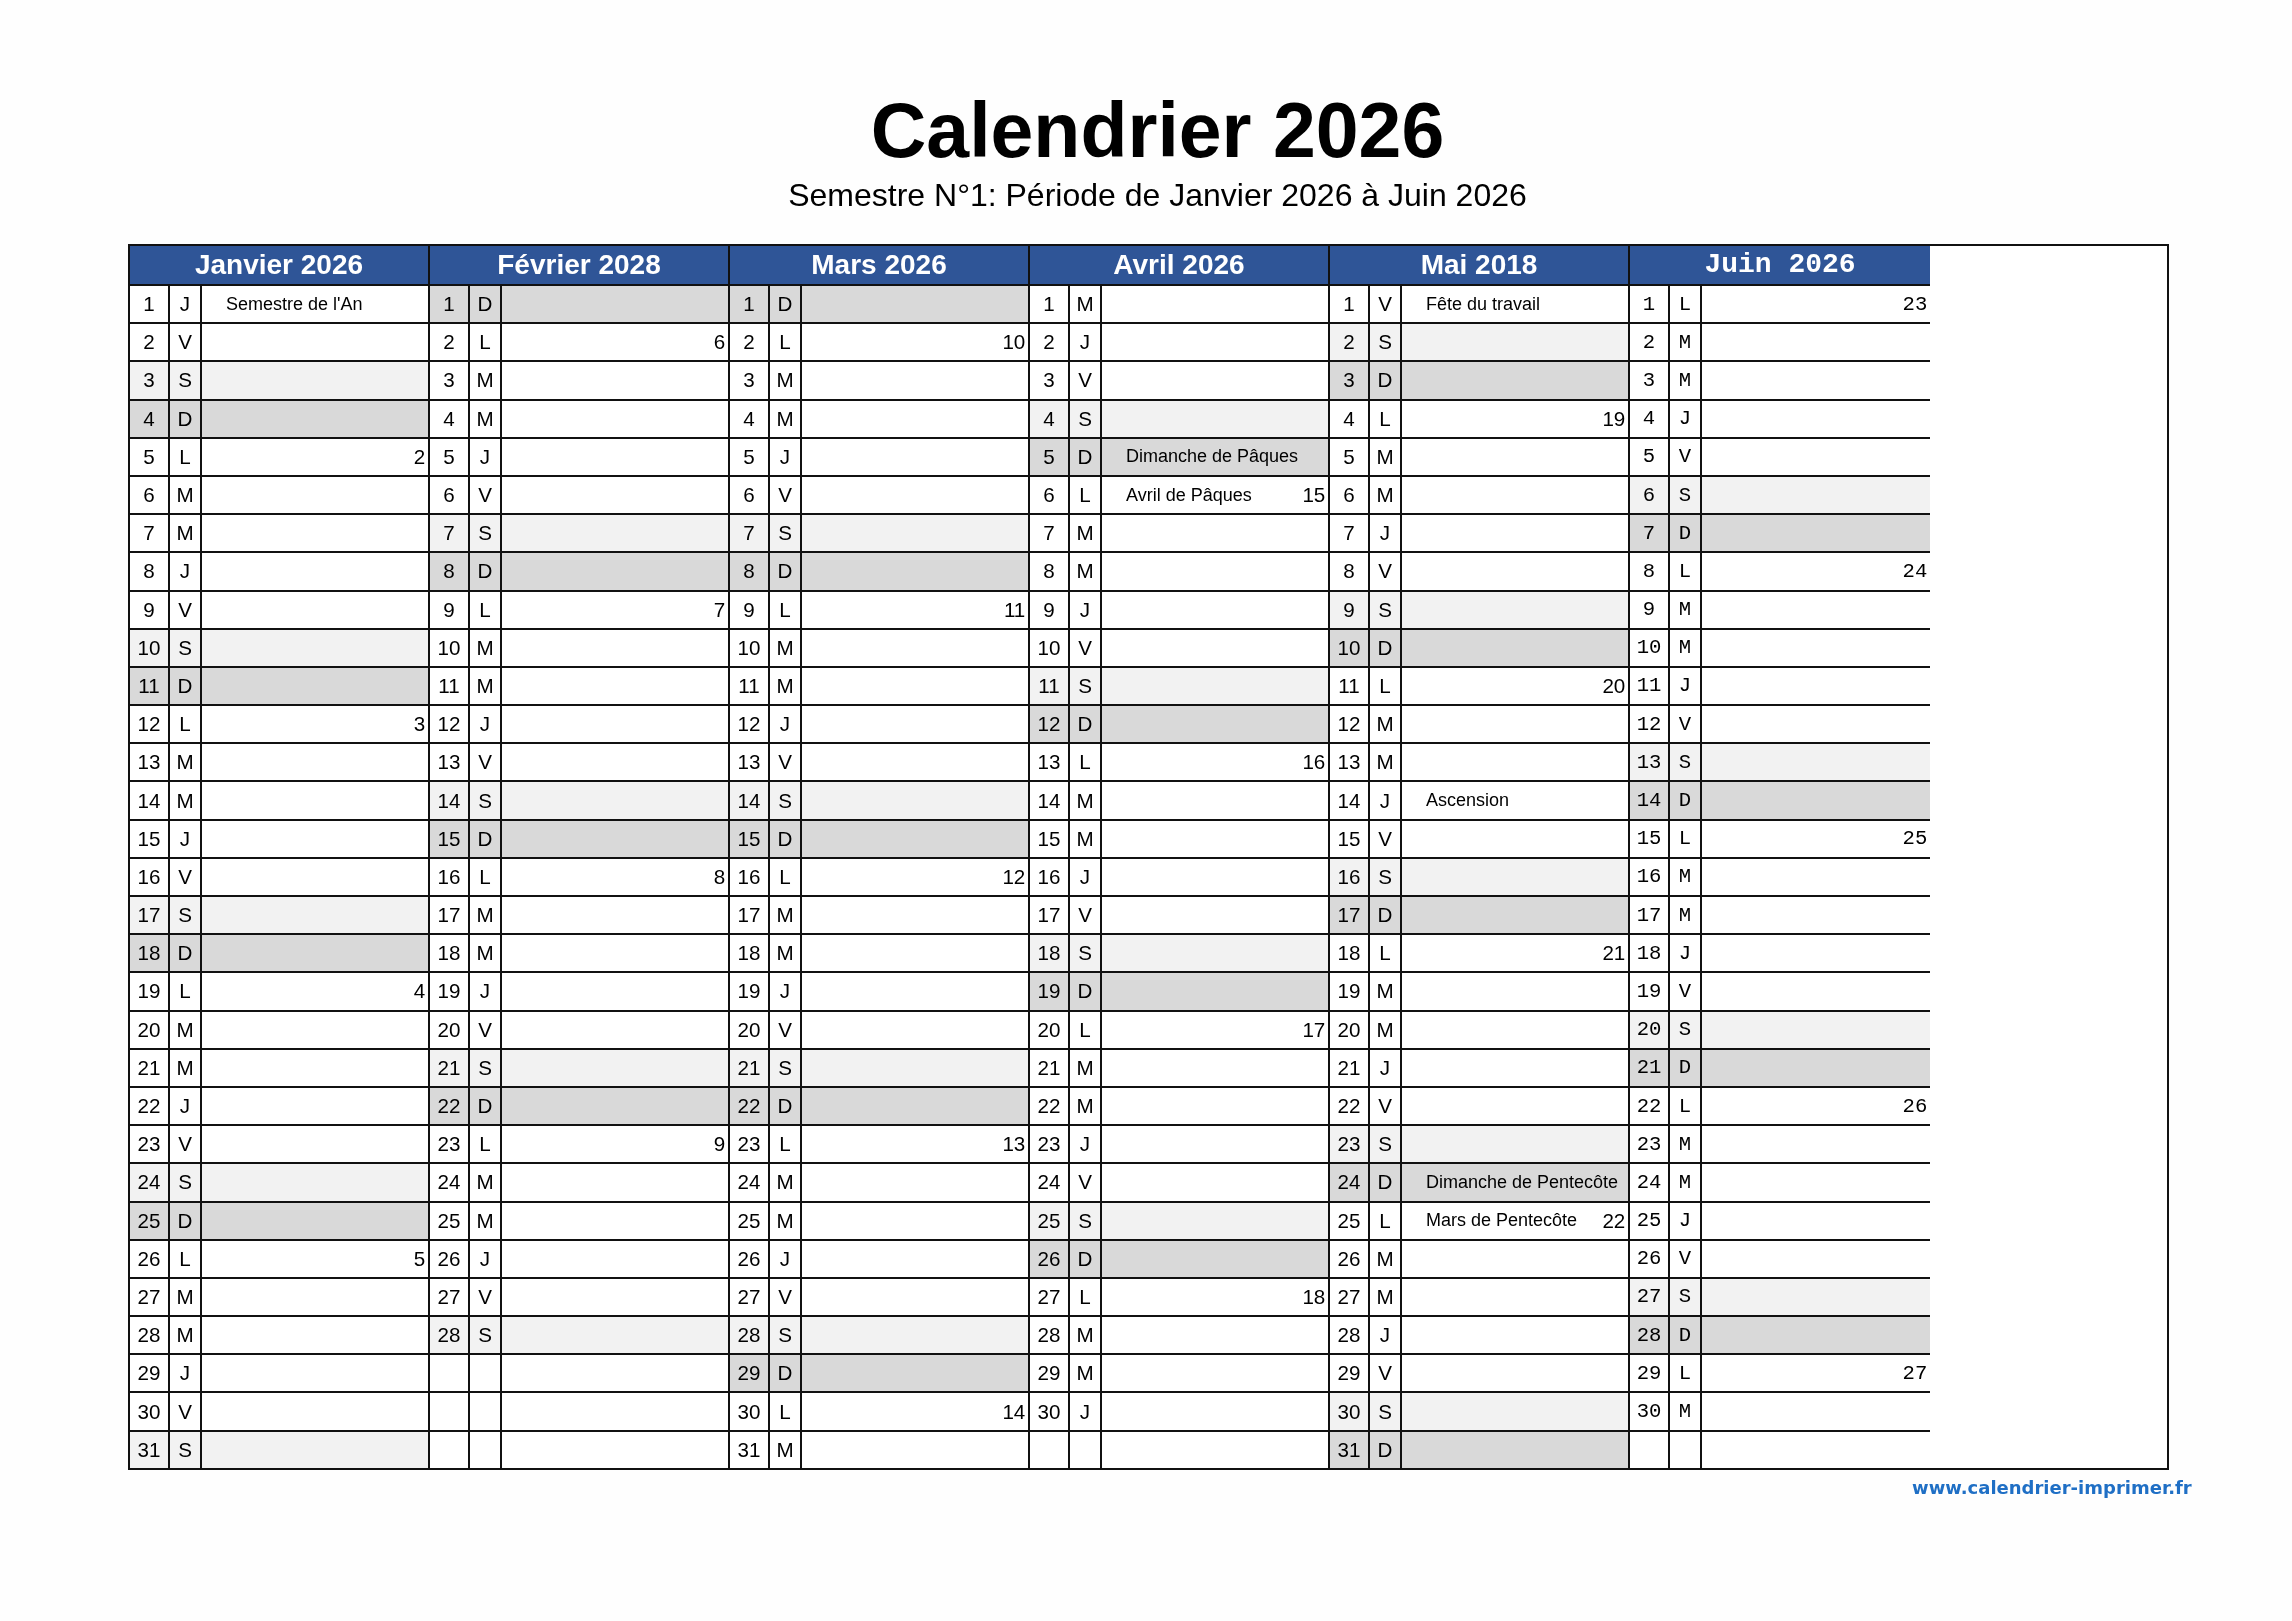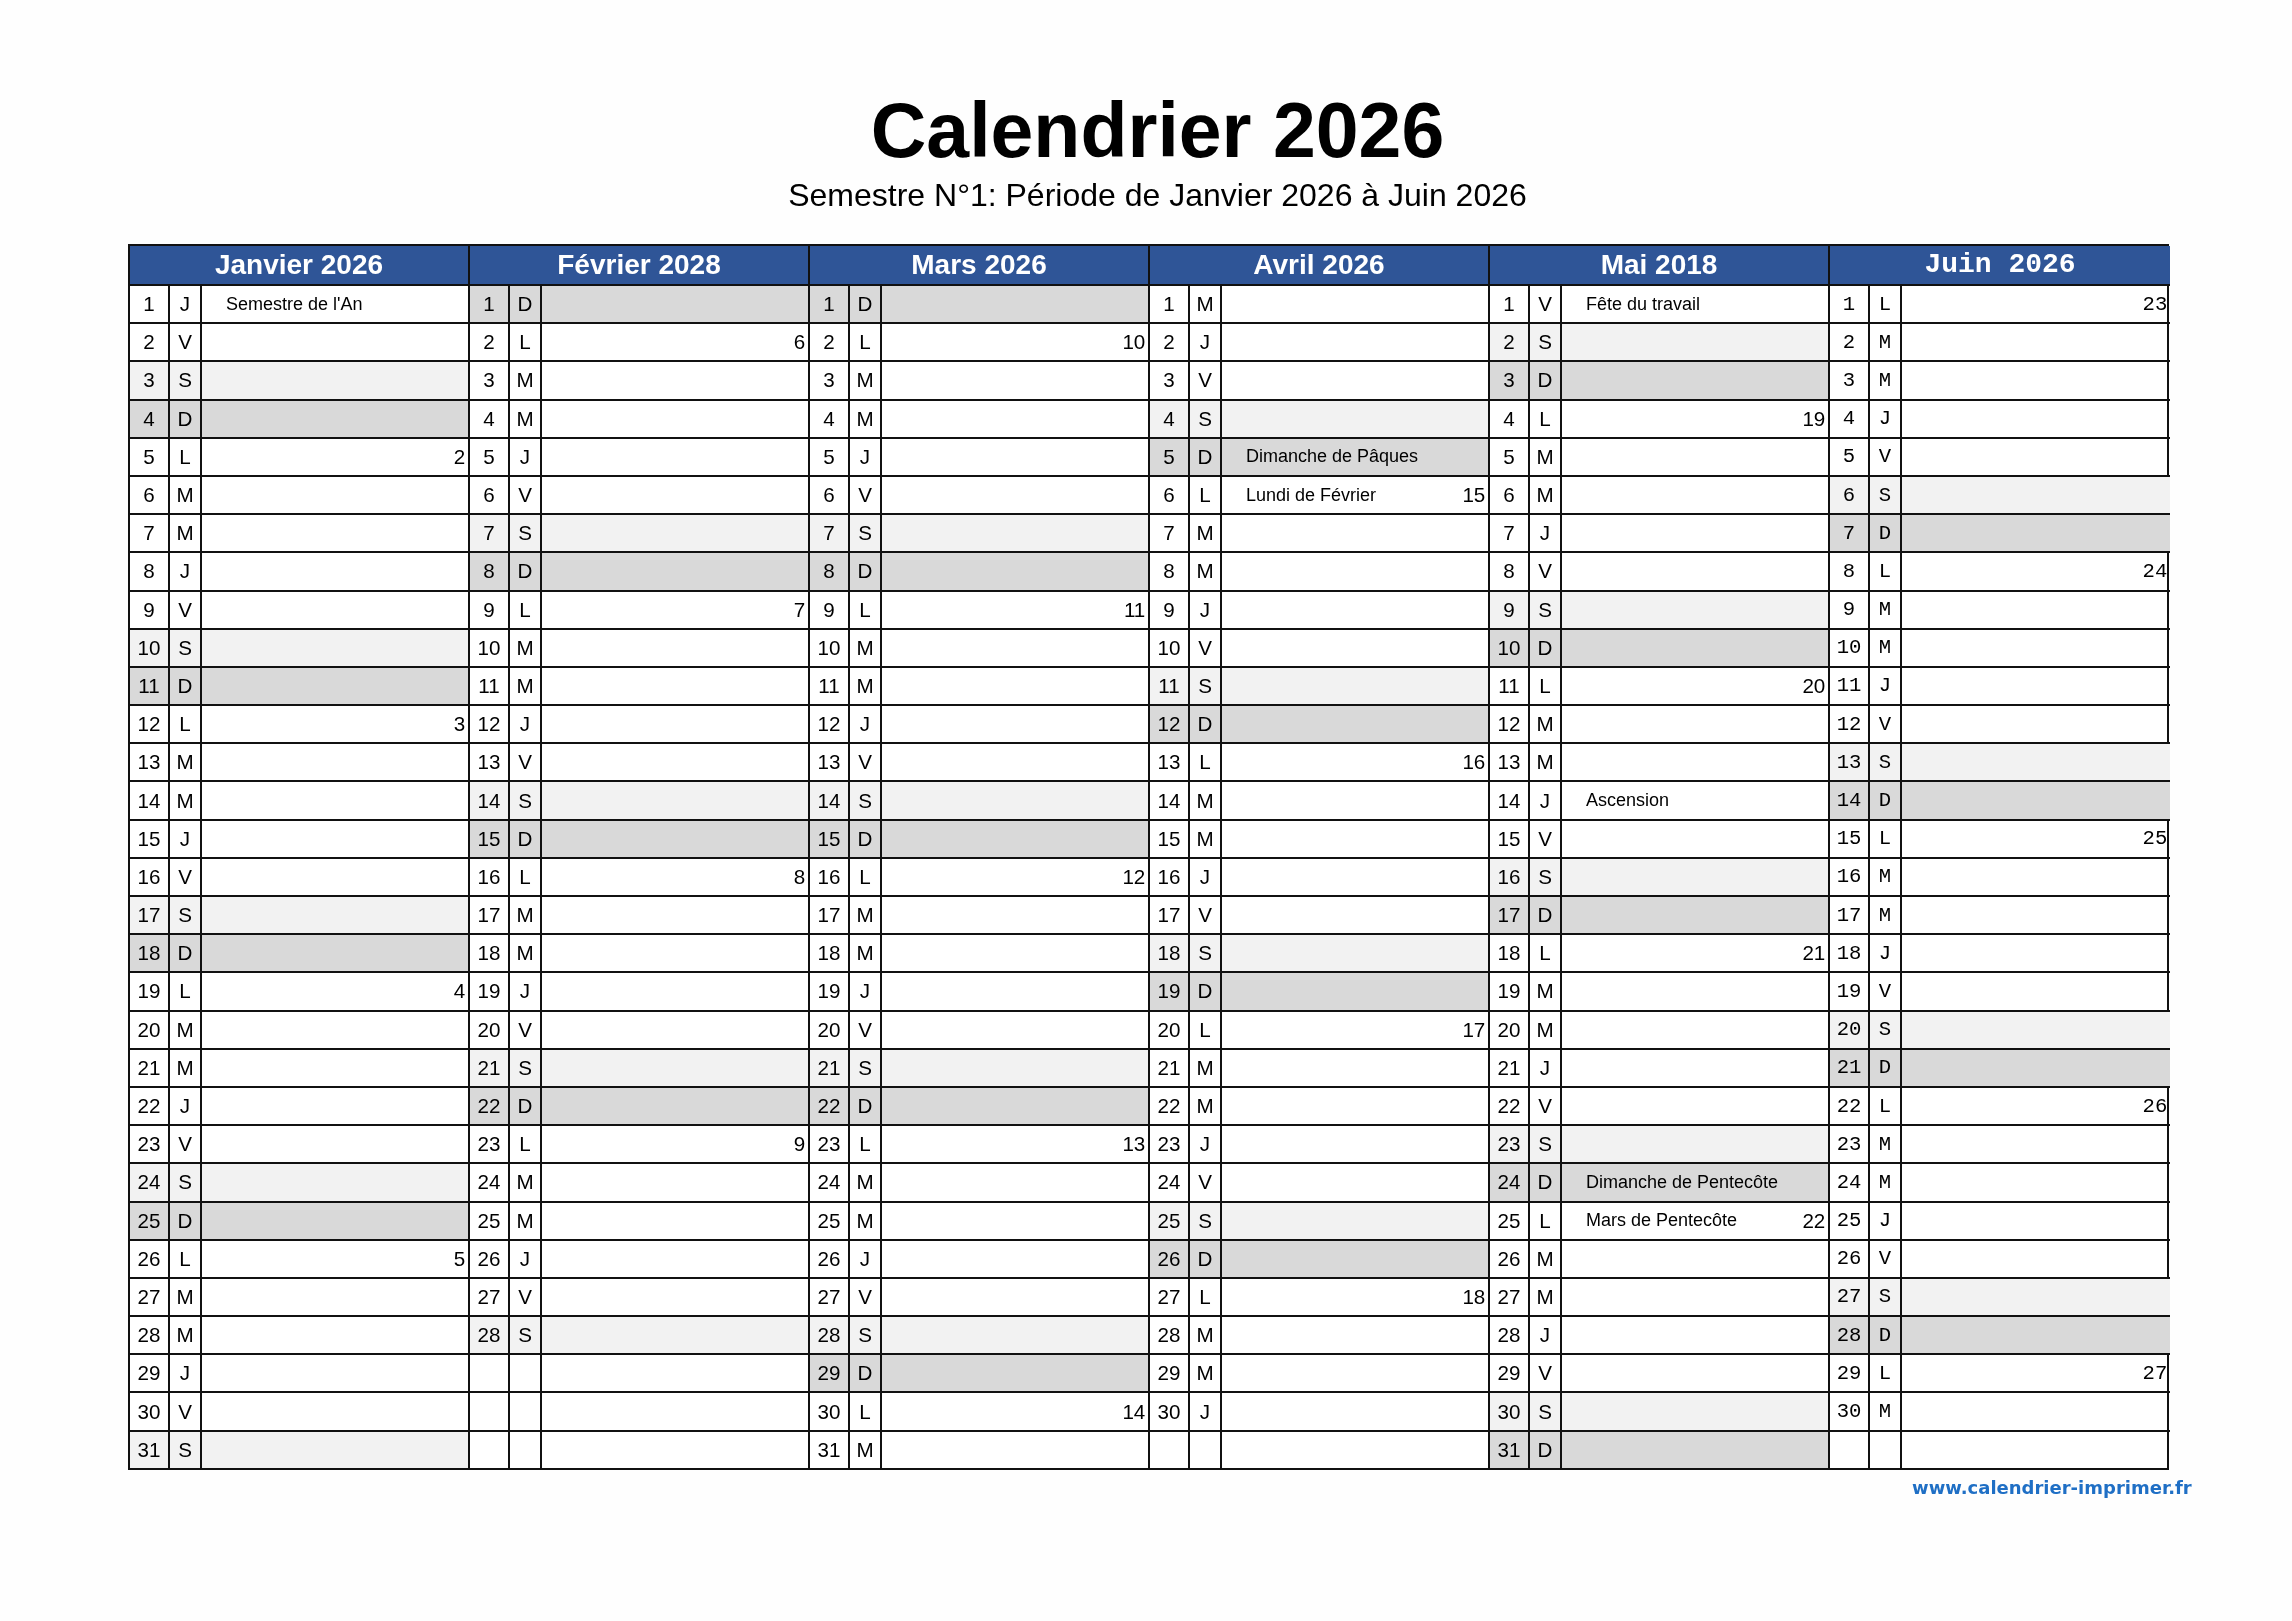--- a/index.html
+++ b/index.html
@@ -1,20 +1,20 @@
 <!DOCTYPE html>
 <html style="font-size:14.3px"><head>
 <meta charset="utf-8">
 <style>
   html,body{margin:0;padding:0;background:#fefefe;}
   body{width:2293px;height:1621px;position:relative;overflow:hidden;font-family:"Liberation Sans",sans-serif;color:#000;}
   .title{position:absolute;left:0;width:2315px;top:85px;text-align:center;font-weight:bold;font-size:77px;line-height:90px;}
   .subtitle{position:absolute;left:0;width:2315px;top:176px;text-align:center;font-size:32px;line-height:39px;}
   .cal{position:absolute;left:128px;top:244px;width:2041px;height:1226px;display:flex;border:2.2px solid #111;box-sizing:border-box;background:#fff;}
-  .month{width:340px;flex:none;display:flex;flex-direction:column;border-right:2.2px solid #111;box-sizing:border-box;}
+  .month{width:300px;flex:none;display:flex;flex-direction:column;border-right:2.2px solid #111;box-sizing:border-box;}
   .month:last-child{border-right:none;font-family:Liberation Mono, monospace;}
   .mhead{height:38px;background:#2f5597;color:#fff;font-weight:bold;font-size:28px;line-height:38px;text-align:center;border-bottom:2.2px solid #111;flex:none;}
   .row{flex:1;display:flex;border-bottom:2.2px solid #111;box-sizing:border-box;font-size:20.6px;}
   .row:last-child{border-bottom:none;justify-content:center;}
   .row .d{width:38px;flex:none;text-align:center;border-right:2.2px solid #111;display:flex;align-items:center;justify-content:center;}
   .row .w{width:30px;flex:none;text-align:center;border-right:2.2px solid #111;display:flex;align-items:center;justify-content:center;}
   .row .n{flex:1;display:flex;align-items:center;position:relative;padding-left:24px;font-size:18px;}
   .row .n .wk{position:absolute;right:2.7px;font-size:20.6px;}
   .row.sat{background:#f2f2f2;}
   .row.sun{background:#d9d9d9;}
@@ -820,21 +820,21 @@
         <span class="w">D</span>
         <span class="n">
           <span>Dimanche de Pâques</span>
           <span class="wk"></span>
         </span>
       </div>
       <div class="row">
         <span class="d">6</span>
         <span class="w">L</span>
         <span class="n">
-          <span>Lundi de Février</span>
+          <span>Avril de Pâques</span>
           <span class="wk">15</span>
         </span>
       </div>
       <div class="row">
         <span class="d">7</span>
         <span class="w">M</span>
         <span class="n">
           <span></span>
           <span class="wk"></span>
         </span>

